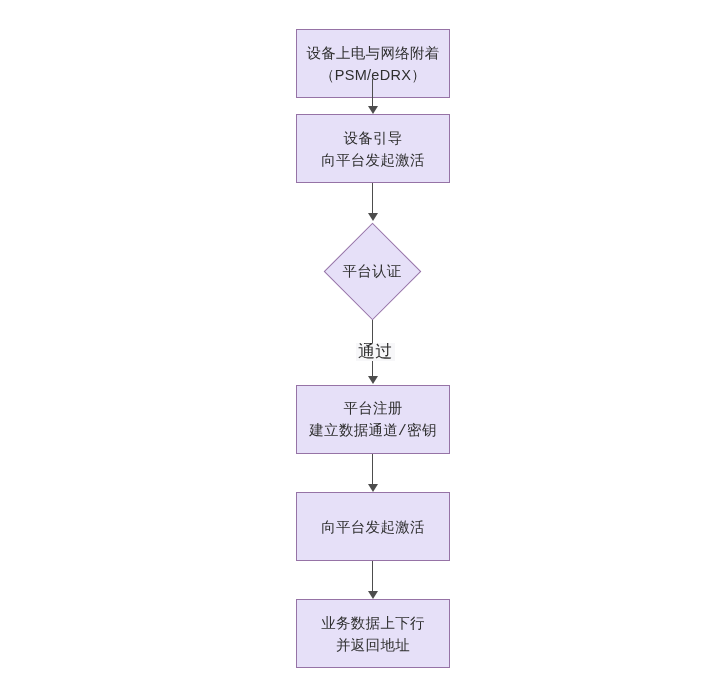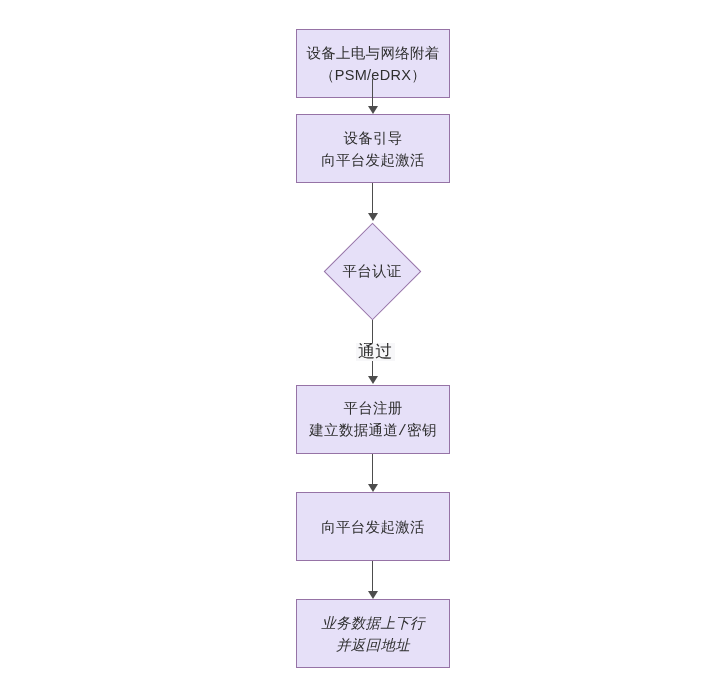--- a/index.html
+++ b/index.html
@@ -147,18 +147,18 @@
   <div class="connector" style="left:372px; top:454px; height:32px;"></div>
   <div class="arrowhead" style="left:368px; top:484px;"></div>
 
   <div class="node node-process" style="left:296px; top:492px;">
     <span>向平台发起激活</span>
   </div>
 
   <div class="connector" style="left:372px; top:561px; height:32px;"></div>
   <div class="arrowhead" style="left:368px; top:591px;"></div>
 
-  <div class="node node-process" style="left:296px; top:599px;font-style:italic;">
+  <div class="node node-process" style="left:296px; top:599px;">
     <span>业务数据上下行</span>
     <span class="line2">并返回地址</span>
   </div>
 
 </div>
 
 </body></html>

